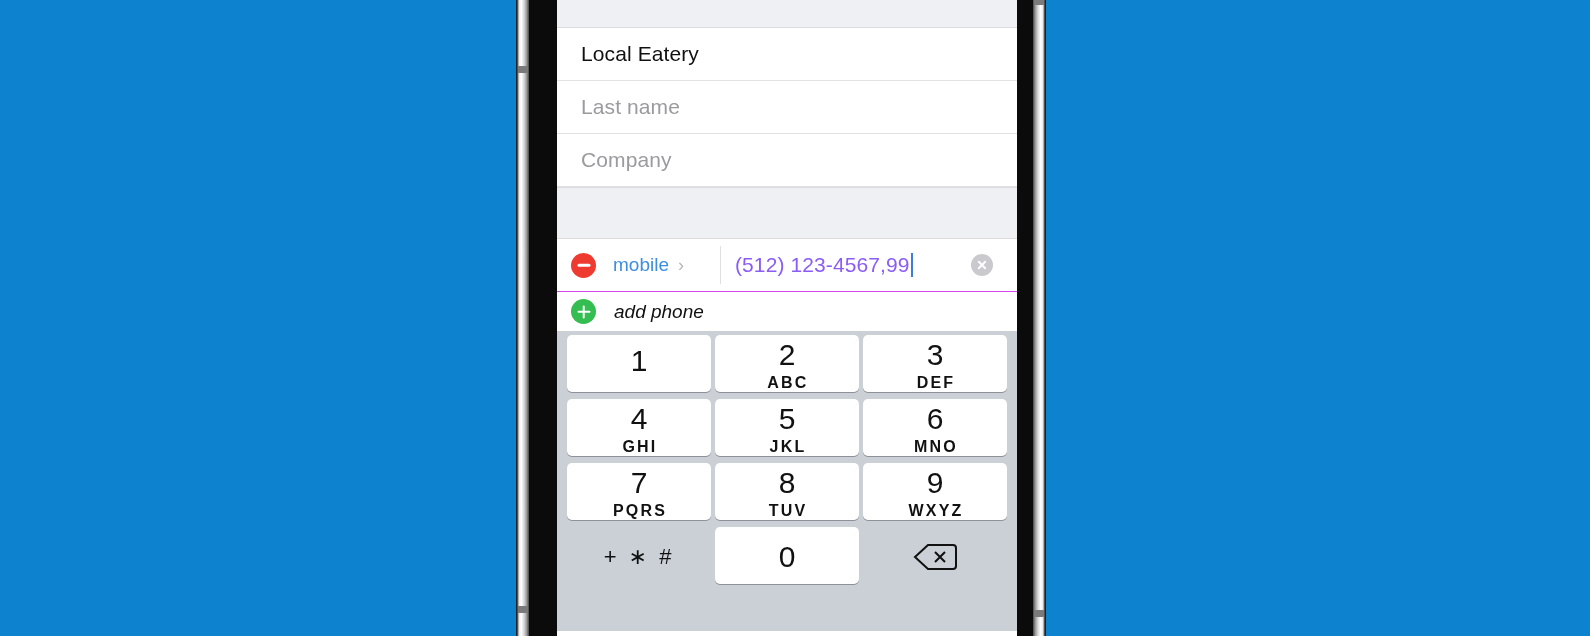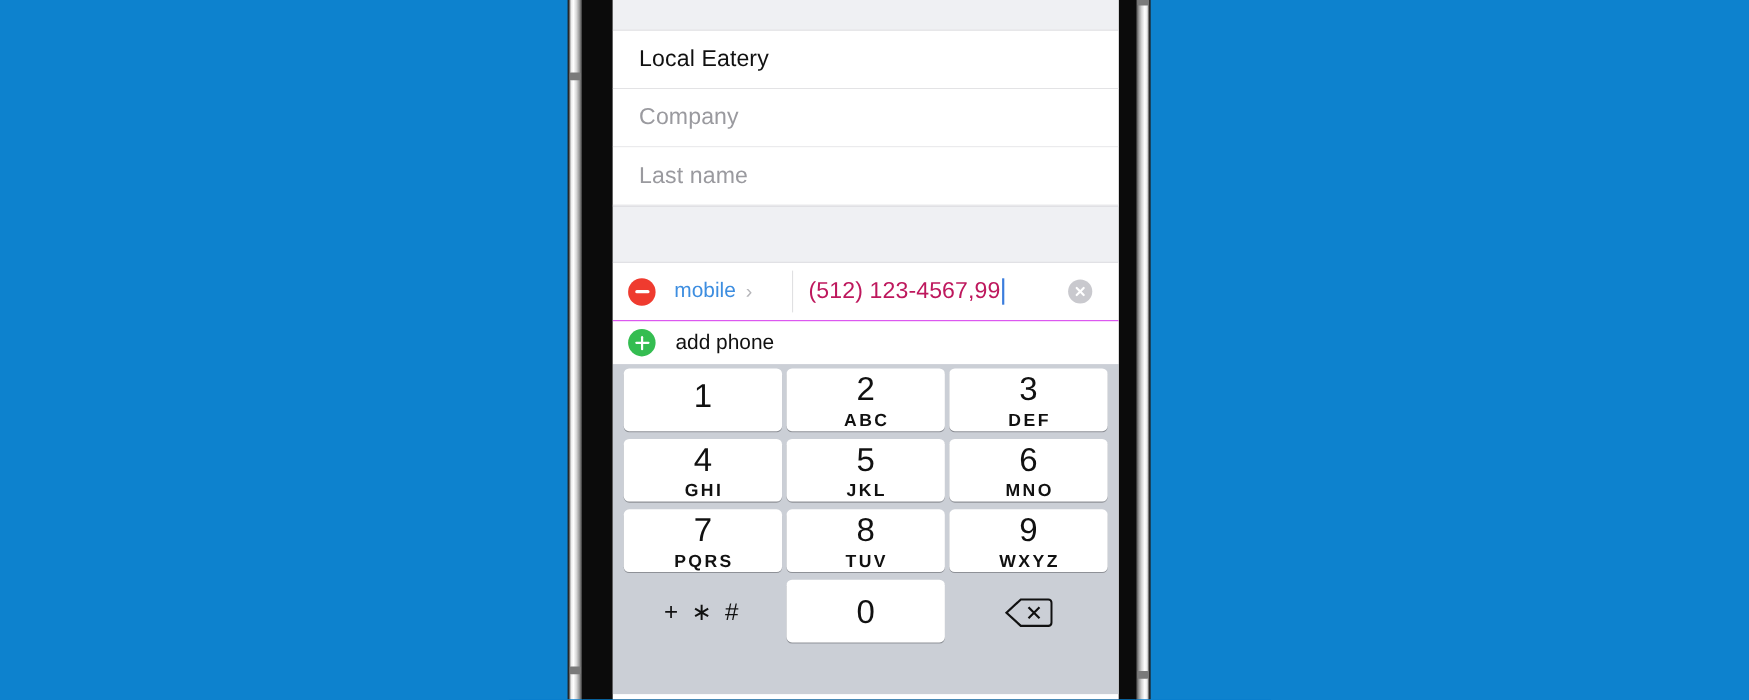--- a/index.html
+++ b/index.html
@@ -162,21 +162,21 @@
   }
   .phone-value-wrap {
     flex: 1 1 auto;
     display: flex;
     align-items: center;
     padding-left: 14px;
     min-width: 0;
   }
   .phone-value {
     font-size: 21px;
-    color: #be185d;
+    color: #8b5cf6;
     letter-spacing: .1px;
     white-space: nowrap;
   }
   .caret {
     display: inline-block;
     width: 2px;
     height: 24px;
     background: #3b7ddd;
     margin-left: 1px;
     vertical-align: -5px;
@@ -198,20 +198,21 @@
     border-radius: 1px;
   }
   .clear-btn::before { transform: translate(-50%,-50%) rotate(45deg); }
   .clear-btn::after  { transform: translate(-50%,-50%) rotate(-45deg); }
 
   .add-row {
     height: 39px;
     display: flex;
     align-items: center;
     background: #fff;
+    font-style: italic;
   }
   .add-label {
     font-size: 19px;
     color: #111;
     margin-left: 18px;
   }
 
   
   #keypad {
     background: #cbcfd6;
@@ -284,25 +285,25 @@
 
     <div id="screen">
 
       <div class="gray-band band-top"></div>
 
       <div class="field-row">
         <span class="val">Local Eatery</span>
       </div>
 
       <div class="field-row">
+        <span class="ph">Last name</span>
+      </div>
+
+      <div class="field-row">
         <span class="ph">Company</span>
-      </div>
-
-      <div class="field-row">
-        <span class="ph">Last name</span>
       </div>
 
       <div class="gray-band band-mid"></div>
 
       <div class="phone-row">
         <div class="circle-btn minus">
           <span class="bar-h"></span>
         </div>
         <div class="label-group">
           <span class="phone-label">mobile</span>

